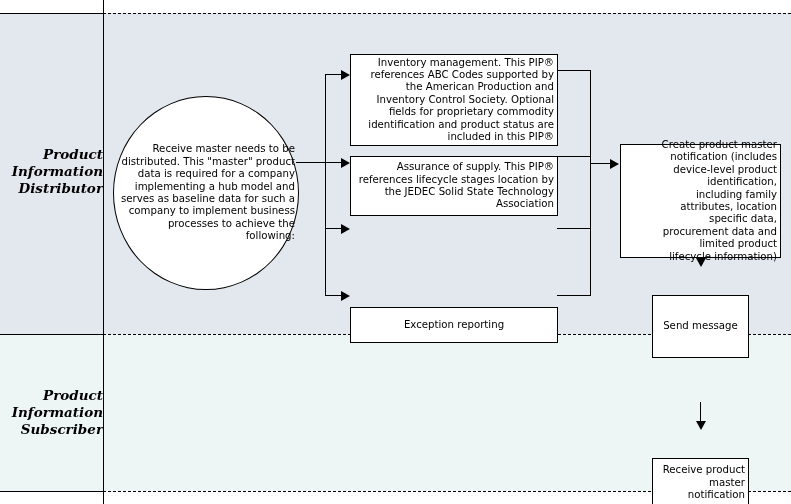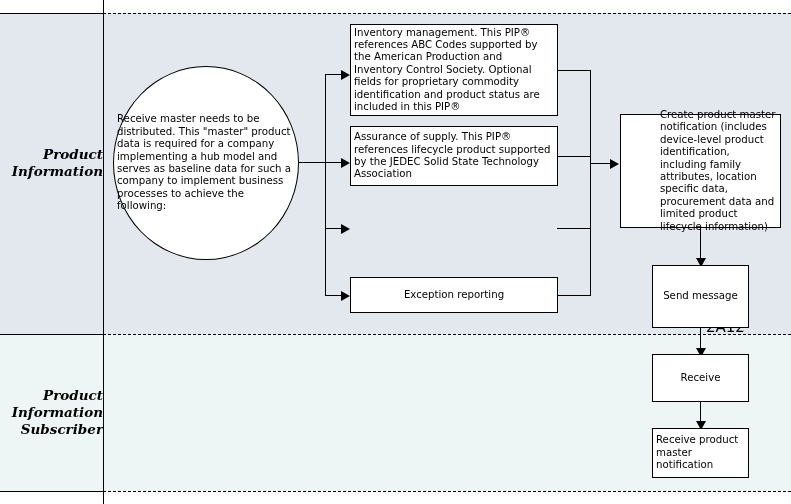--- a/index.html
+++ b/index.html
@@ -12,22 +12,22 @@
   .hline-solid{position:absolute;height:0;border-top:1px solid #000;}
   .hline-dashed{position:absolute;height:0;border-top:1px dashed #000;}
   .vline-solid{position:absolute;width:0;border-left:1px solid #000;}
 
   .lane-label{position:absolute;left:0;width:103px;text-align:right;
     font-family:"DejaVu Serif",serif;font-style:italic;font-weight:bold;
     font-size:13.5px;line-height:17px;color:#000;}
 
   .node{position:absolute;background:#ffffff;border:1.4px solid #000;
     box-sizing:border-box;display:flex;align-items:center;justify-content:center;
-    text-align:left;font-family:"DejaVu Sans",sans-serif;font-size:10.2px;
-    line-height:12.4px;color:#000;padding:2px 3px;}
+    text-align:right;font-family:"DejaVu Sans",sans-serif;font-size:10.2px;
+    line-height:12.4px;color:#000;padding:2px 3px;margin-top:30px;}
   .node.ellipse{border-radius:50%;}
 
   .conn{position:absolute;background:#000;}
   .conn.h{height:1.4px;}
   .conn.v{width:1.4px;}
 
   .arrow-r{position:absolute;width:0;height:0;
     border-top:5px solid transparent;border-bottom:5px solid transparent;
     border-left:9px solid #000;}
   .arrow-d{position:absolute;width:0;height:0;
@@ -52,20 +52,21 @@
   <div class="hline-dashed" style="left:103px;top:334px;width:688px;"></div>
 
   <div class="hline-solid" style="left:0px;top:491px;width:104px;"></div>
   <div class="hline-dashed" style="left:103px;top:491px;width:688px;"></div>
 
   <div class="vline-solid" style="left:103px;top:0px;height:504px;"></div>
 
   <div class="lane-label" style="top:146px;">
     <div>Product</div>
     <div>Information</div>
+    <div>Distributor</div>
   </div>
 
   <div class="lane-label" style="top:387px;">
     <div>Product</div>
     <div>Information</div>
     <div>Subscriber</div>
   </div>
 
   <div class="conn h" style="left:296px;top:162px;width:30px;"></div>
   <div class="conn v" style="left:325px;top:74px;height:222px;"></div>
@@ -99,26 +100,25 @@
 
   <div class="conn v" style="left:700px;top:402px;height:24px;"></div>
   <div class="arrow-d" style="left:696px;top:421px;"></div>
 
   <div class="flow-label" style="left:706px;top:318px;">2A12</div>
 
   <div class="node ellipse" style="left:113px;top:66px;width:186px;height:194px;">Receive master needs to be distributed. This "master" product data is required for a company implementing a hub model and serves as baseline data for such a company to implement business processes to achieve the following:</div>
 
   <div class="node" style="left:350px;top:24px;width:208px;height:92px;">Inventory management. This PIP® references ABC Codes supported by the American Production and Inventory Control Society.  Optional fields for proprietary commodity identification and product status are included in this PIP®</div>
 
-  <div class="node" style="left:350px;top:126px;width:208px;height:60px;">Assurance of supply. This PIP® references lifecycle product supported by the JEDEC Solid State Technology Association</div>
+  <div class="node" style="left:350px;top:126px;width:208px;height:60px;">Assurance of supply. This PIP® references lifecycle stages location by the JEDEC Solid State Technology Association</div>
 
 
   <div class="node" style="left:350px;top:277px;width:208px;height:36px;">Exception reporting</div>
 
   <div class="node" style="left:620px;top:114px;width:161px;height:114px;padding-left:39px;">Create product master notification (includes device-level product identification, including family attributes, location specific data, procurement data and limited product lifecycle information)</div>
 
   <div class="node" style="left:652px;top:265px;width:97px;height:63px;">Send message</div>
 
-  <div class="node" style="left:652px;top:354px;width:97px;height:48px;">Receive</div>
 
   <div class="node" style="left:652px;top:428px;width:97px;height:50px;">Receive product master notification</div>
 
 </div>
 
 </body></html>

